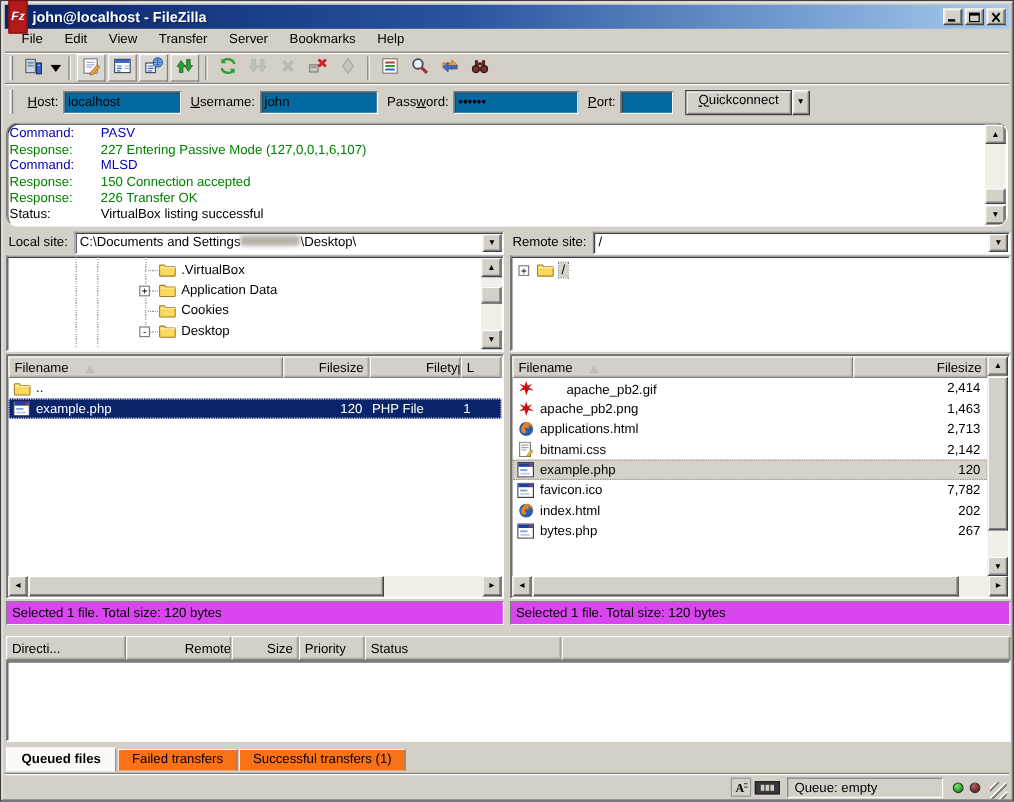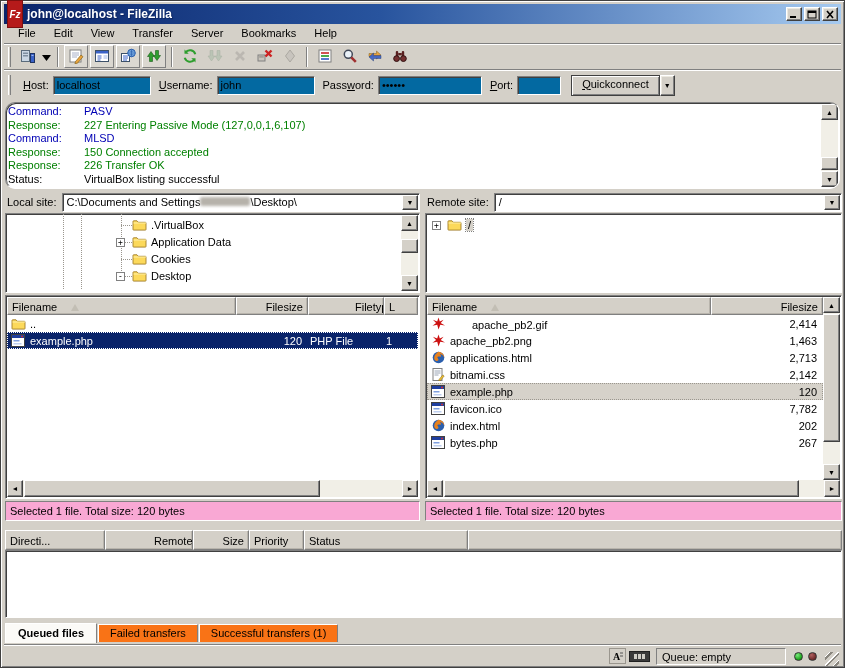--- a/index.html
+++ b/index.html
@@ -100,21 +100,21 @@
   .lrows { position:absolute; left:1px; top:19px; right:1px; bottom:18px; overflow:hidden; }
   .frow { height:17px; display:flex; align-items:center; }
   .fcell { white-space:nowrap; overflow:hidden; padding:0 2px; }
   .fcell.r { text-align:right; padding-right:6px; }
   .fic { width:16px; height:14px; flex:0 0 16px; margin:0 3px 0 2px; }
   .fname { flex:1; overflow:hidden; white-space:nowrap; }
   .frow.sel-active { background:var(--sel,#0A246A); color:#fff; outline:1px dotted #fff; outline-offset:-1px; }
   .frow.sel-inactive { background:#D6D2CA; outline:1px dotted #9a968e; outline-offset:-1px; }
 
   
-  .statusline { top:500px; height:20px; padding:3px 0 0 4px; background:#f9a8d4;
+  .statusline { top:500px; height:20px; padding:3px 0 0 4px; background:#d946ef;
                 border:1px solid; border-color:#808080 #fff #fff #808080; }
   #status-l { left:4px; width:415px; }
   #status-r { left:424px; width:417px; }
 
   
   #qhead { left:4px; top:529px; width:837px; height:20px; display:flex; background:#D4D0C8; }
   #qbody { left:4px; top:549px; width:837px; height:68px; }
   #qtabs { left:4px; top:618px; right:4px; height:23px; display:flex; align-items:flex-end; }
   .tab { padding:2px 11px 3px 11px; background:#f97316; border:1px solid #808080; border-bottom:none;
          border-top-color:#fff; border-left-color:#fff; margin-right:1px; }

